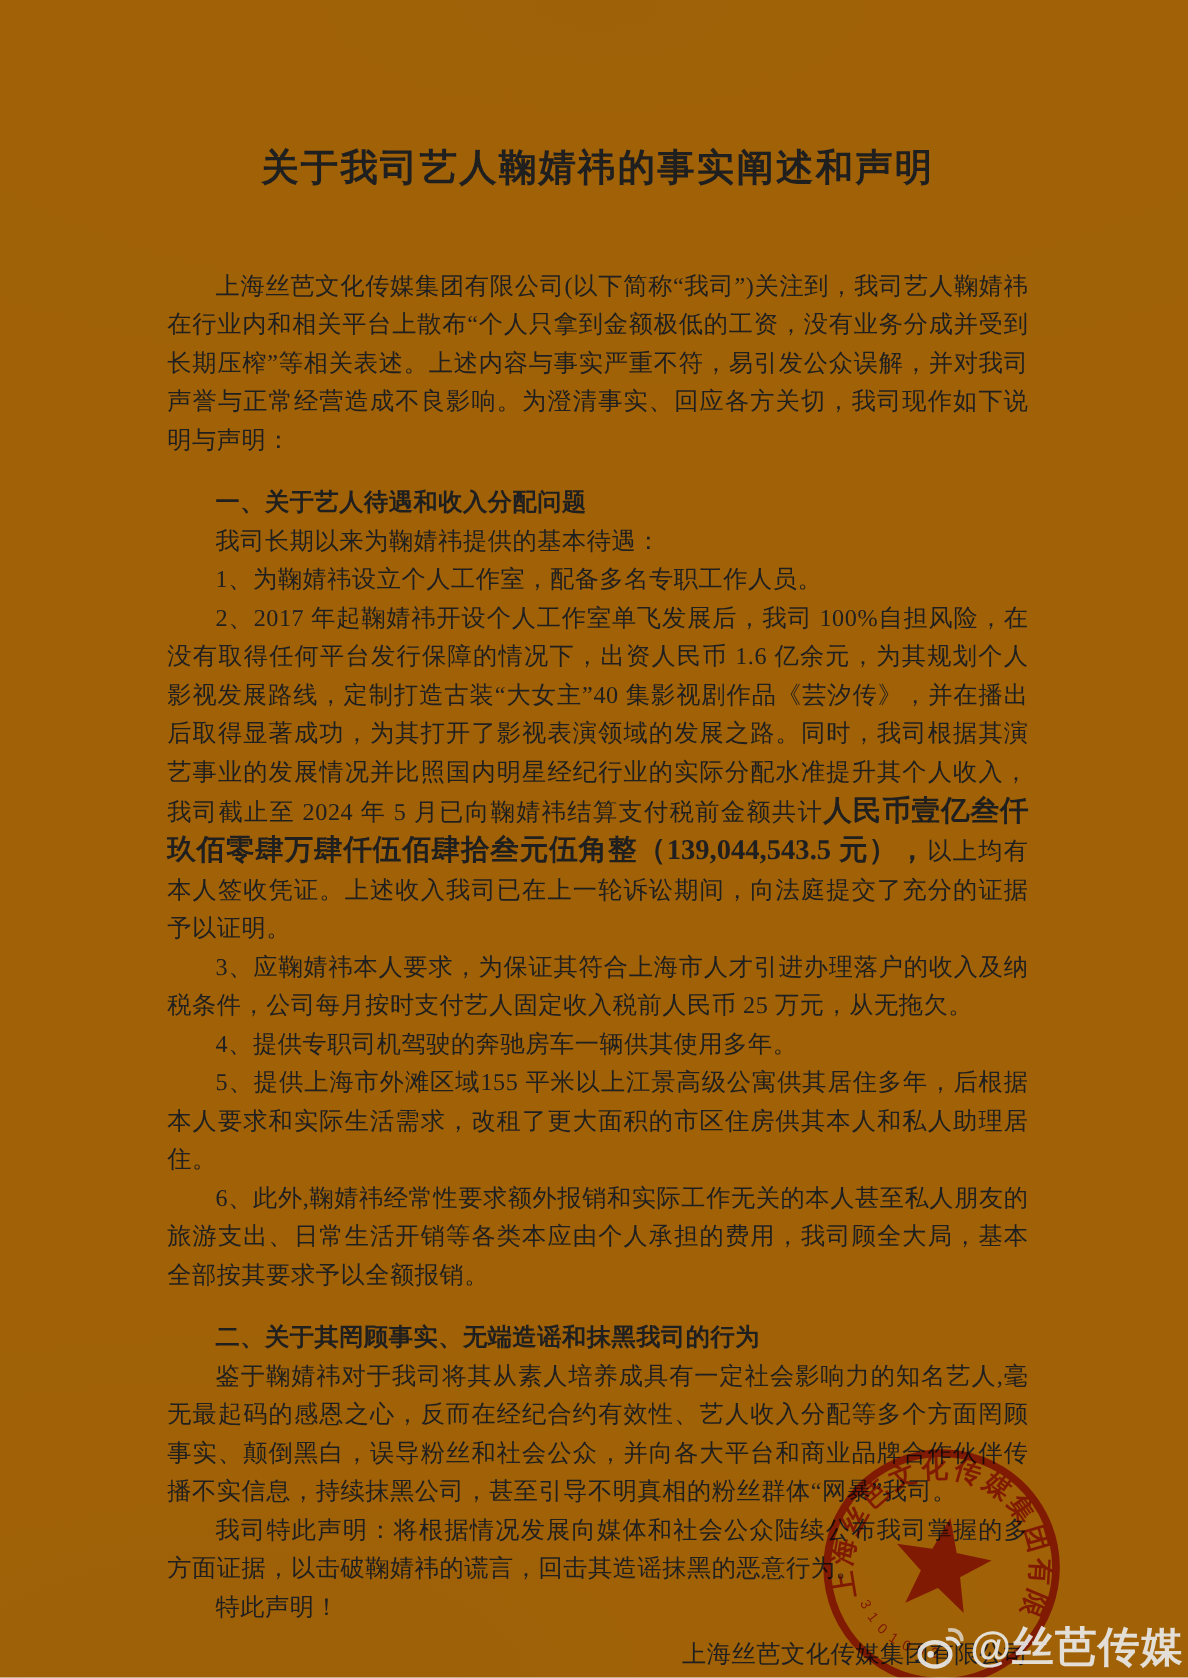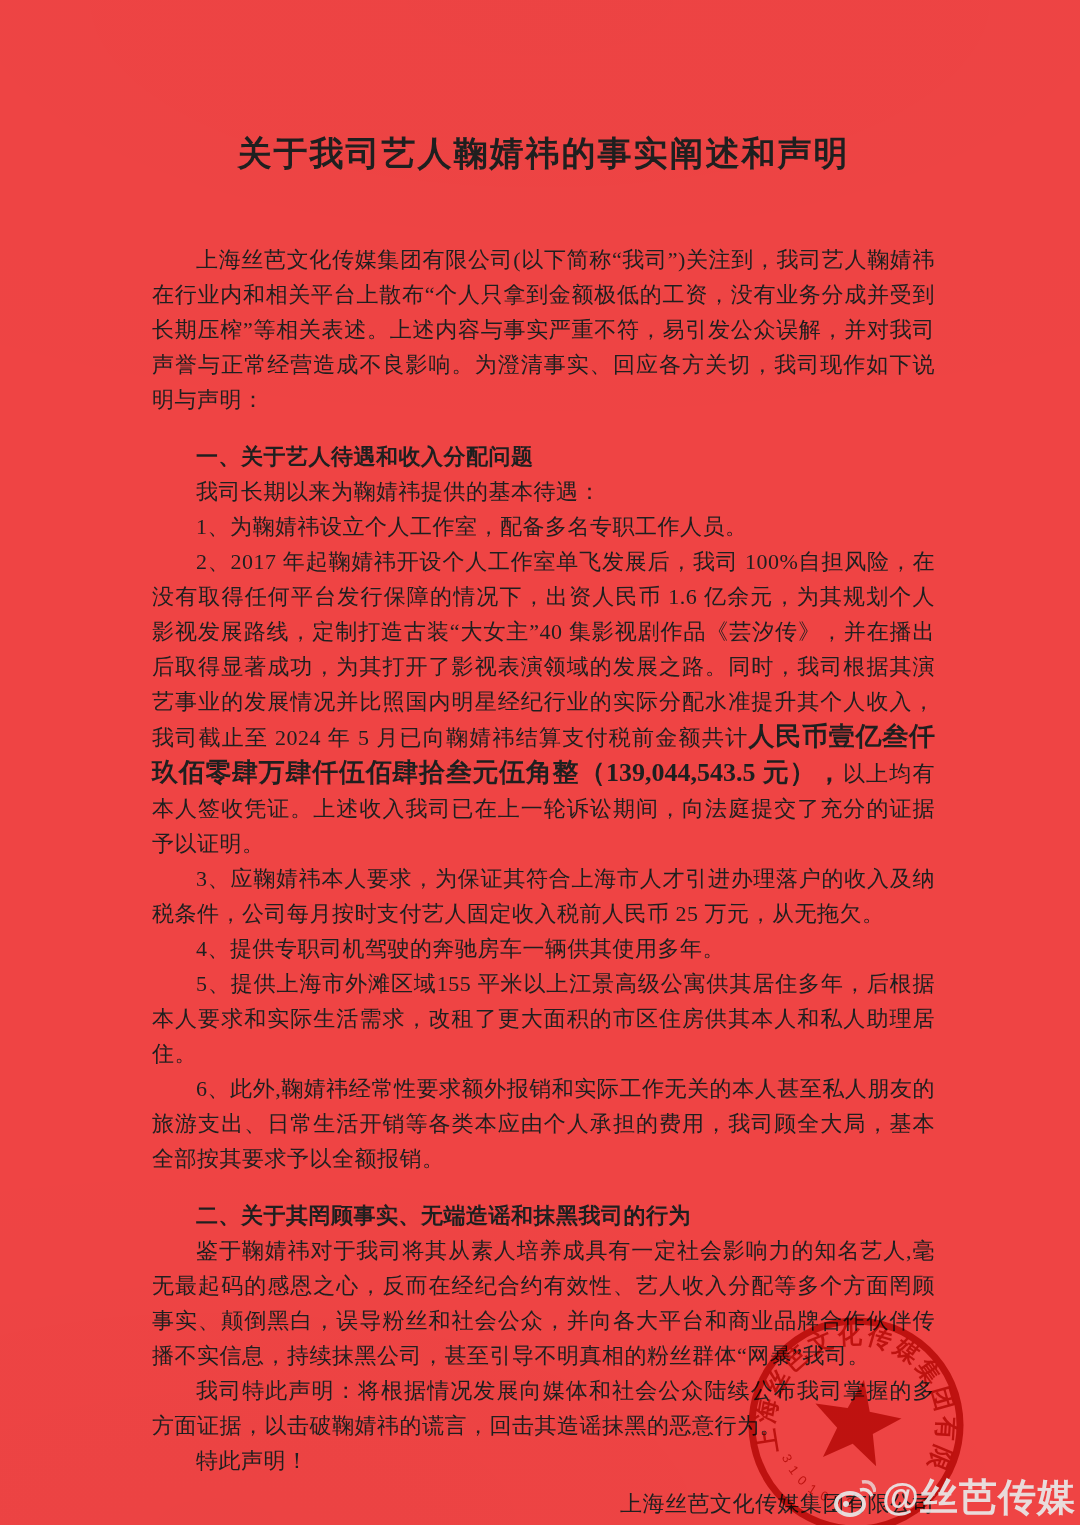--- a/index.html
+++ b/index.html
@@ -1,19 +1,19 @@
 <!DOCTYPE html>
 <html><head>
 <meta charset="utf-8">
 <style>
   html,body{margin:0;padding:0;background:#d8d8d8;}
   .page{
     position:relative;
     width:1080px;height:1525px;
-    background:#ef4444;
+    background:#a16207;
     overflow:hidden;
     font-family:"Liberation Serif","DejaVu Serif",serif;
     color:#1f1f1f;
   }
   .content{
     position:absolute;
     left:152px;top:0;
     width:783px;
   }
   .doc-title{

